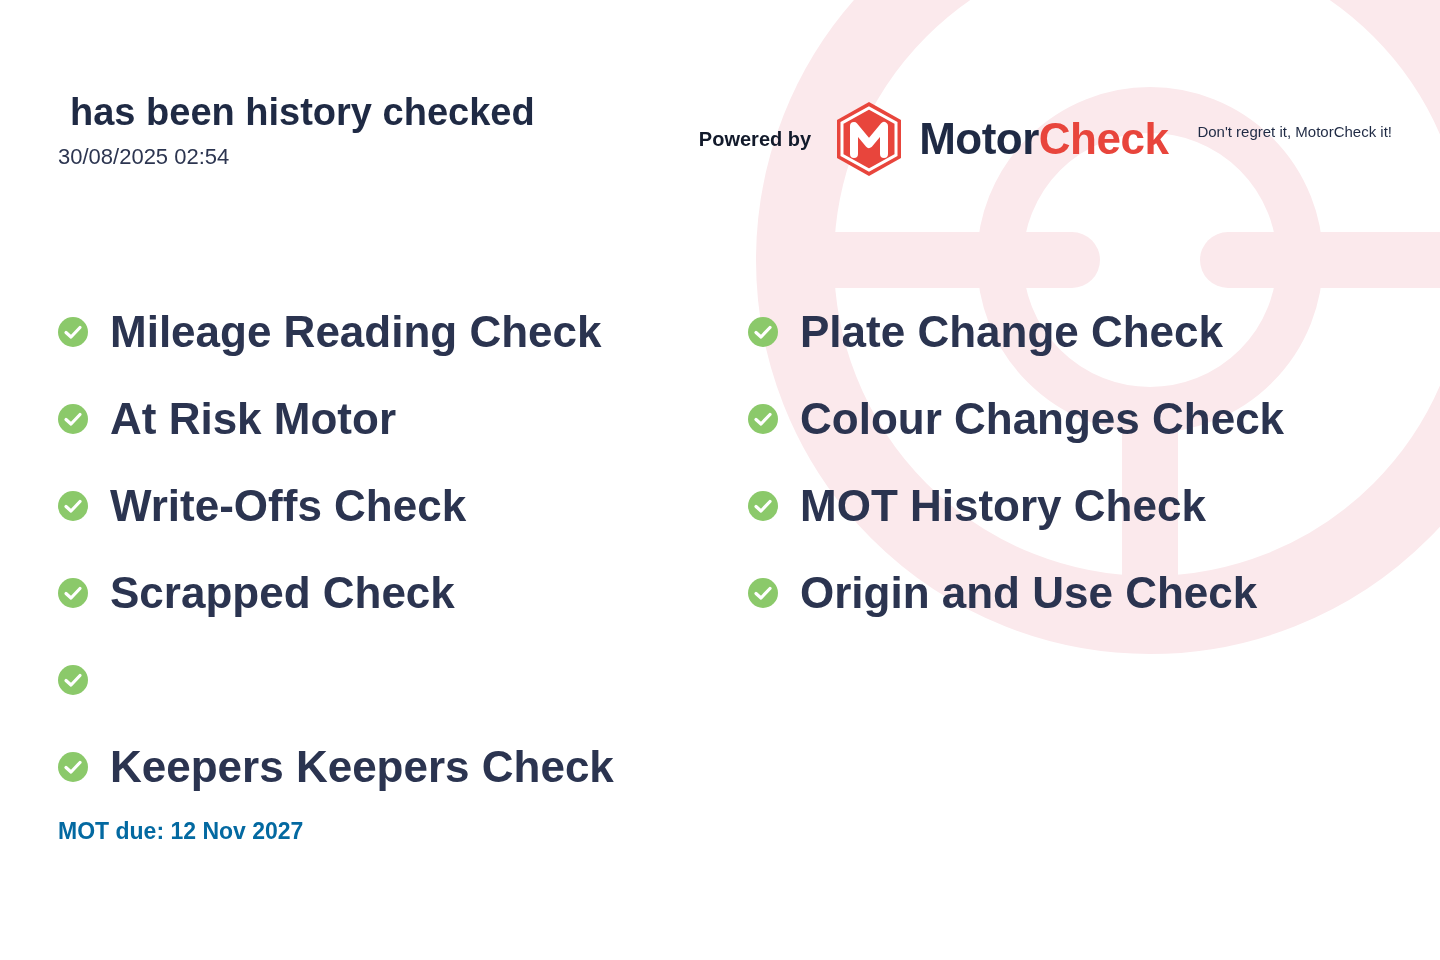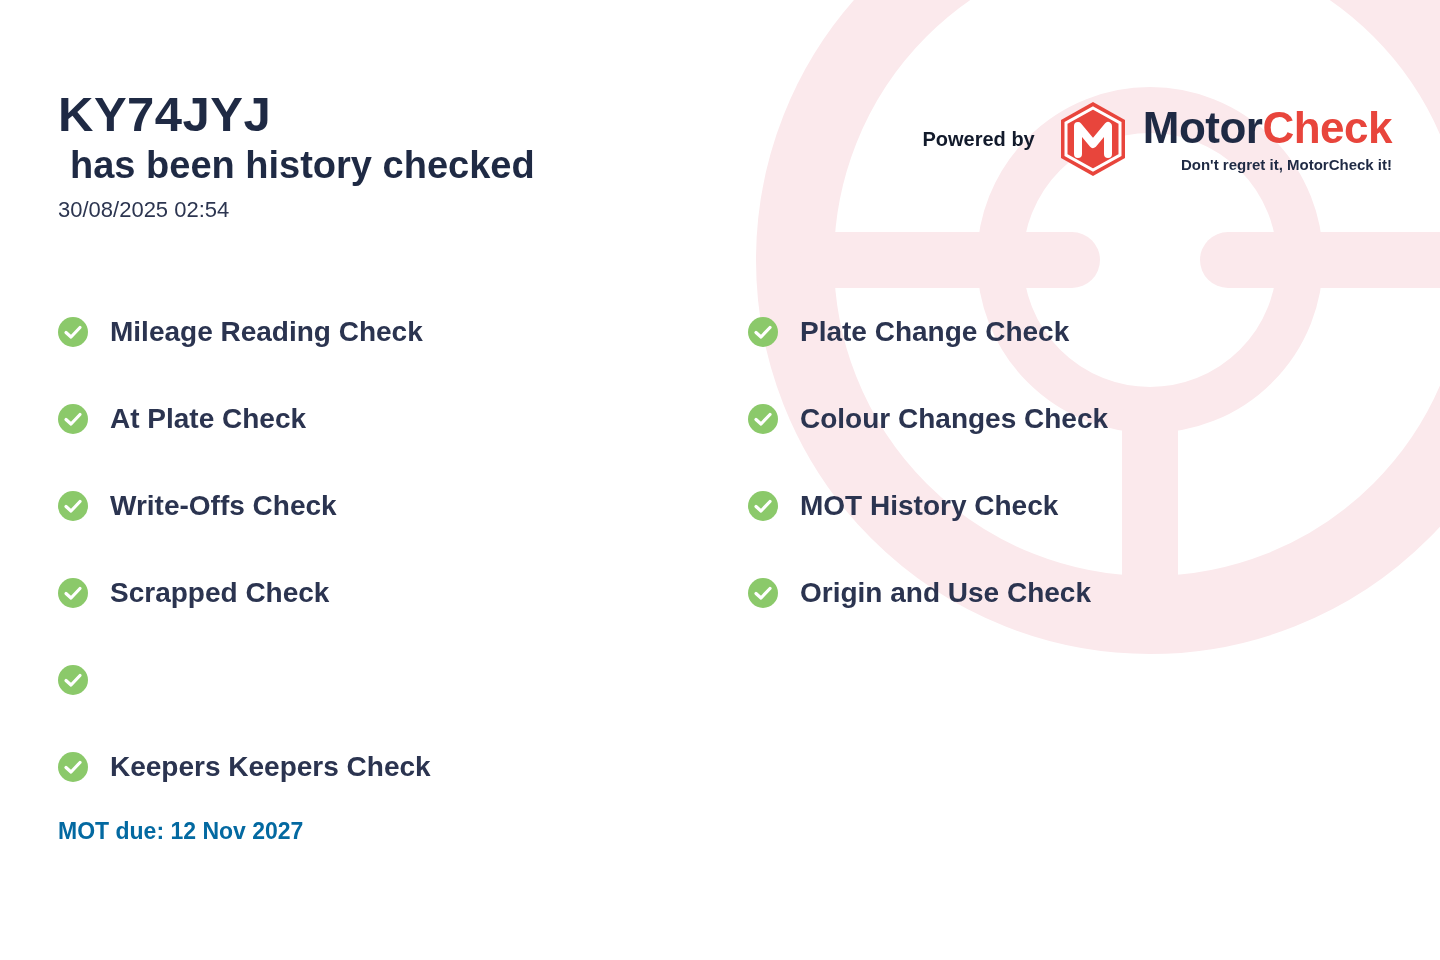--- a/index.html
+++ b/index.html
@@ -79,35 +79,36 @@
   }
   .logo-mark {
     width: 72px;
     height: 78px;
     margin-right: 14px;
     flex: none;
   }
   .logo-mark svg { display:block; width:100%; height:100%; }
   .logo-text-wrap {
     display: flex;
-    flex-direction: column;
+    flex-direction: row;
     justify-content: flex-start;
+    gap: 29px;
   }
   .logo-words {
     font-size: 44px;
     font-weight: bold;
     line-height: 1;
     letter-spacing: -0.5px;
     white-space: nowrap;
   }
   .logo-words .motor { color: #1f2a44; }
   .logo-words .check { color: #e8453c; }
   .logo-tag {
     font-size: 15px;
-    font-weight: bold;
+    font-weight: normal;
     color: #1f2a44;
     margin-top: 6px;
     text-align: right;
     white-space: nowrap;
   }
 
   
   .checks {
     position: absolute;
     left: 58px;
@@ -128,21 +129,21 @@
     height: 87px;
   }
   .tick {
     width: 30px;
     height: 30px;
     flex: none;
     margin-right: 22px;
   }
   .tick svg { display: block; width: 100%; height: 100%; }
   .check-label {
-    font-size: 28px;
+    font-size: 44px;
     font-weight: bold;
     color: #2b3450;
     white-space: nowrap;
   }
 
   
   .mot-due {
     position: absolute;
     left: 58px;
     top: 818px;
@@ -165,21 +166,20 @@
       <circle cx="410" cy="410" r="150" fill="none" stroke="#fbe9ec" stroke-width="46"></circle>
       <g fill="#fbe9ec">
         <rect x="60" y="382" width="300" height="56" rx="28"></rect>
         <rect x="460" y="382" width="300" height="56" rx="28"></rect>
         <rect x="382" y="540" width="56" height="250" rx="28"></rect>
       </g>
     </svg>
   </div>
 
   <div class="header">
-    <div class="reg">KY74JYJ</div>
     <div class="subtitle">has been history checked</div>
     <div class="timestamp">30/08/2025 02:54</div>
   </div>
 
   <div class="brand-area">
     <div class="powered-by">Powered by</div>
     <div class="logo-mark">
       <svg viewBox="0 0 72 78" xmlns="http://www.w3.org/2000/svg">
         <path d="M36 2 L68 20 L68 58 L36 76 L4 58 L4 20 Z" fill="#e8453c"></path>
         <path d="M36 8 L63 23 L63 55 L36 70 L9 55 L9 23 Z" fill="#e8453c" stroke="#ffffff" stroke-width="3"></path>
@@ -206,21 +206,21 @@
         </span>
         <span class="check-label">Mileage Reading Check</span>
       </div>
       <div class="check-row">
         <span class="tick">
           <svg viewBox="0 0 30 30" xmlns="http://www.w3.org/2000/svg">
               <circle cx="15" cy="15" r="15" fill="#8bc96a"></circle>
               <path d="M8 15.5 L13 20 L22 10.5" fill="none" stroke="#ffffff" stroke-width="3.2" stroke-linecap="round" stroke-linejoin="round"></path>
             </svg>
         </span>
-        <span class="check-label">At Plate Check</span>
+        <span class="check-label">At Risk Motor</span>
       </div>
       <div class="check-row">
         <span class="tick">
           <svg viewBox="0 0 30 30" xmlns="http://www.w3.org/2000/svg">
               <circle cx="15" cy="15" r="15" fill="#8bc96a"></circle>
               <path d="M8 15.5 L13 20 L22 10.5" fill="none" stroke="#ffffff" stroke-width="3.2" stroke-linecap="round" stroke-linejoin="round"></path>
             </svg>
         </span>
         <span class="check-label">Write-Offs Check</span>
       </div>

